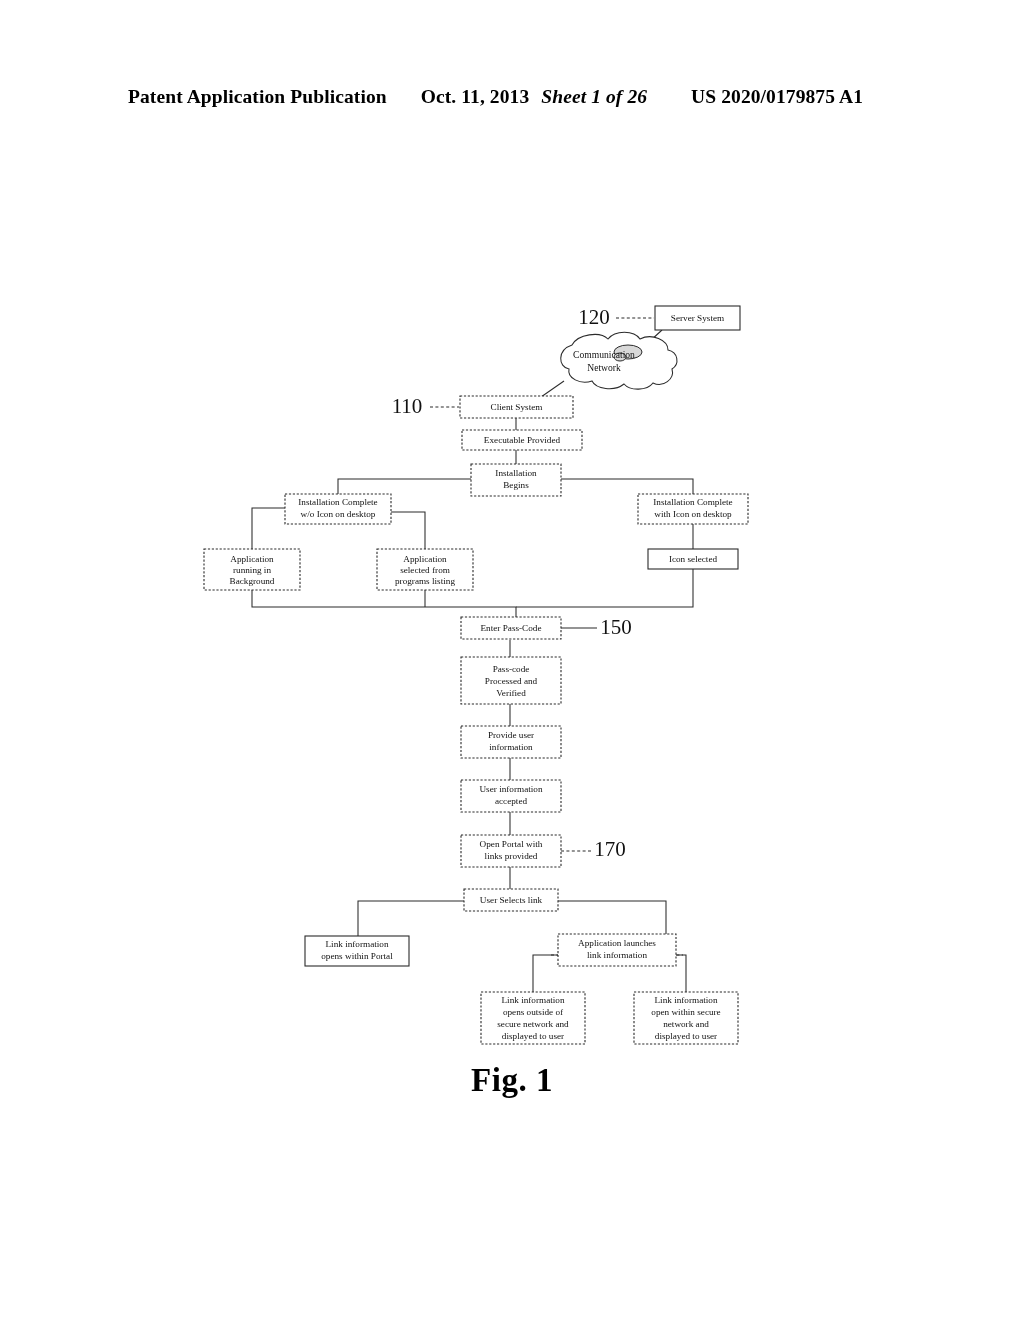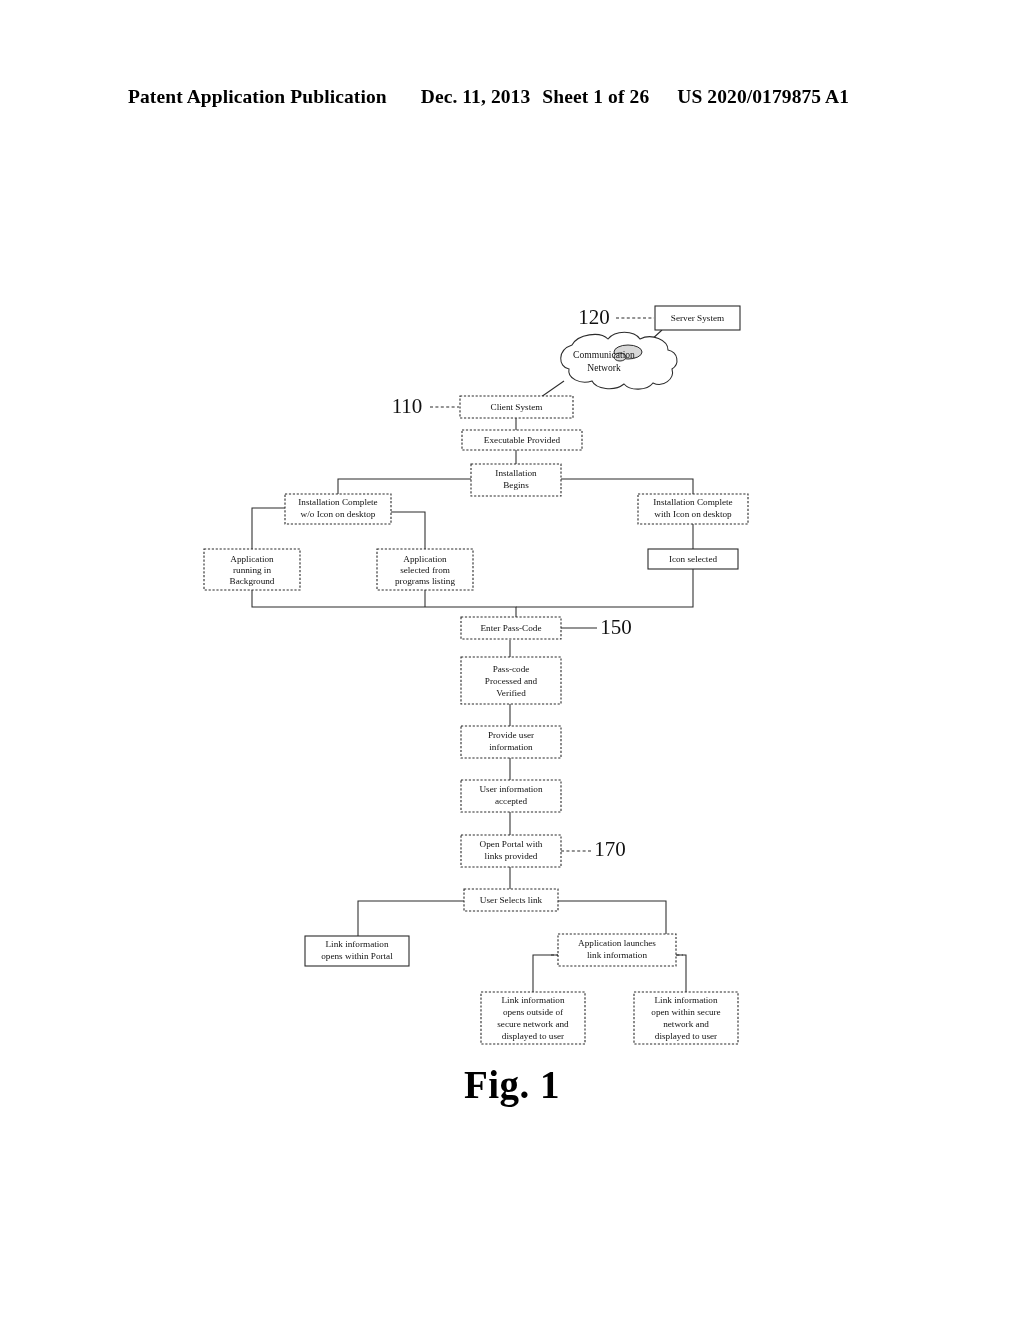--- a/index.html
+++ b/index.html
@@ -29,33 +29,33 @@
     display: flex;
     align-items: flex-start;
     font-family: "Liberation Serif", serif;
     font-weight: bold;
     font-size: 19.5px;
     letter-spacing: 0.1px;
     white-space: nowrap;
   }
   .pat-header .h-pub   { margin-right: 34px; }
   .pat-header .h-date  { margin-right: 12px; }
-  .pat-header .h-sheet { margin-right: 28px; }
+  .pat-header .h-sheet { margin-right: 44px; font-style: italic; }
   .pat-header .h-num   { }
 
   
   .fig-caption {
     position: absolute;
     left: 0;
     top: 1062px;
     width: 1024px;
     text-align: center;
     font-family: "Liberation Serif", serif;
     font-weight: bold;
-    font-size: 39px;
+    font-size: 33px;
     letter-spacing: 0.5px;
   }
 
   
   #diagram {
     position: absolute;
     left: 0;
     top: 0;
     width: 1024px;
     height: 1320px;
@@ -113,21 +113,21 @@
     stroke-width: 1.0;
   }
 </style>
 </head>
 <body>
 
 <div class="page">
 
   <div class="pat-header">
     <span class="h-pub">Patent Application Publication</span>
-    <span class="h-date">Dec. 11, 2013</span>
+    <span class="h-date">Oct. 11, 2013</span>
     <span class="h-sheet">Sheet 1 of 26</span>
     <span class="h-num">US 2020/0179875 A1</span>
   </div>
 
   <svg id="diagram" viewBox="0 0 1024 1320">
 
     <path class="conn-dash" d="M 616 318 L 654 318"></path>
 
     <path class="conn" d="M 662 330 L 637 353"></path>
 

